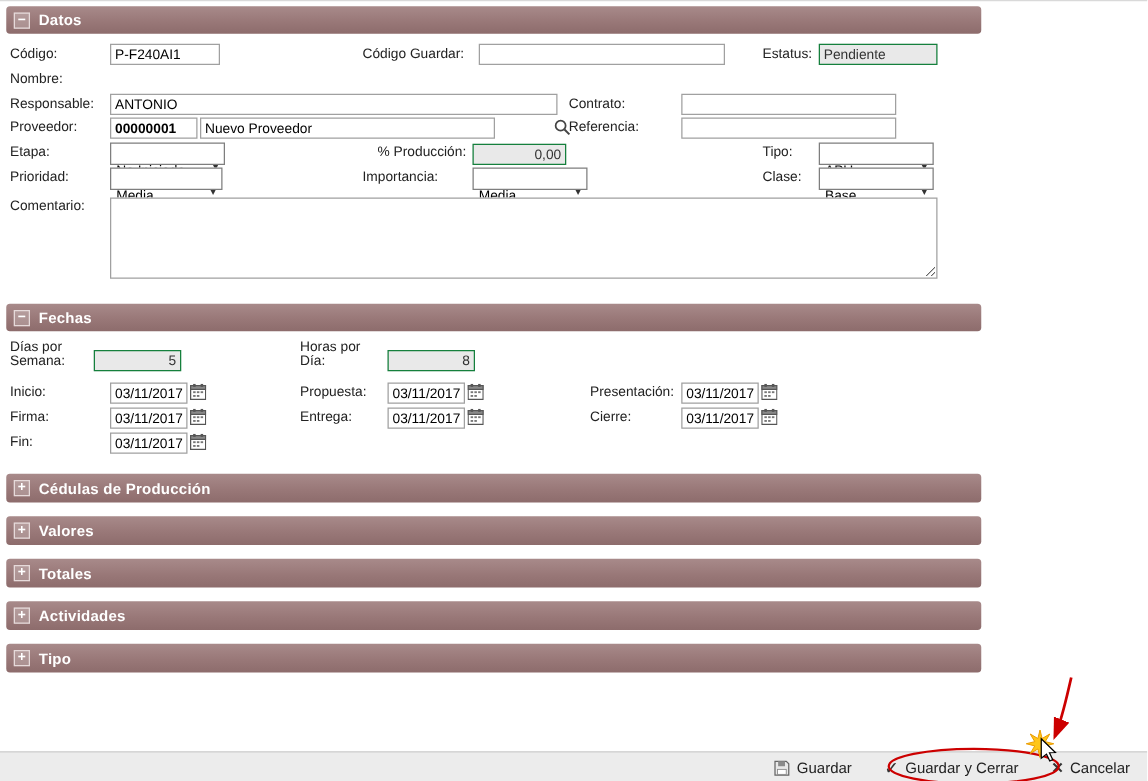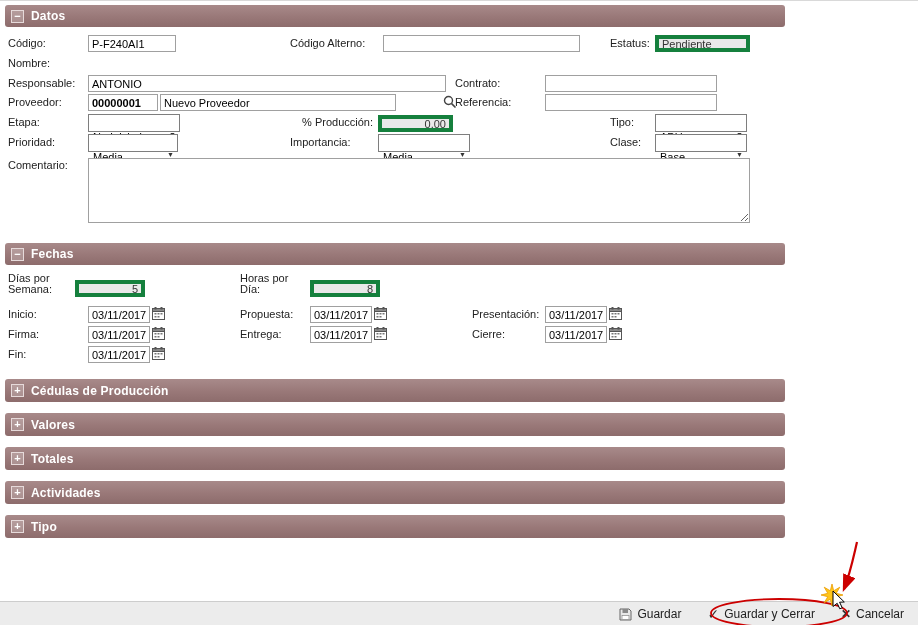--- a/index.html
+++ b/index.html
@@ -10,21 +10,21 @@
        font-size:12px;font-weight:bold;}
   .bar-tall{height:23px;}
   .toggle{width:13px;height:13px;box-sizing:border-box;background:rgba(255,255,255,.22);
           border:1px solid #e6dada;color:#fff;font-size:11px;line-height:10px;text-align:center;
           font-weight:bold;cursor:pointer;flex:0 0 auto;}
   .bar-title{letter-spacing:.2px;}
   .lbl{position:absolute;font-size:11px;color:#222;white-space:nowrap;}
   .lbl.wrap{white-space:normal;line-height:11px;}
   .in{position:absolute;height:17px;box-sizing:border-box;border:1px solid #a0a0a0;background:#fff;
       font-family:inherit;font-size:11px;padding:0 3px;color:#000;outline:none;}
-  .ro{background:#e9e9e9;border:4px solid #15803d;color:#333;}
+  .ro{background:#e9e9e9;border:1px solid #15803d;color:#333;}
   .num{text-align:right;}
   .sel{position:absolute;height:18px;box-sizing:border-box;border:1px solid #7e7e7e;background:#fff;
        font-size:11px;display:flex;align-items:flex-start;justify-content:space-between;
        padding:16px 3px 0 4px;cursor:default;color:#000;}
   .sel .arr{font-size:7px;color:#333;margin-left:4px;flex:0 0 auto;}
   .ta{position:absolute;box-sizing:border-box;border:1px solid #a0a0a0;resize:both;
       font-family:inherit;font-size:11px;outline:none;}
   .cal{position:absolute;cursor:pointer;}
   .search{position:absolute;cursor:pointer;}
   .footer{position:absolute;left:0;top:600px;width:918px;height:25px;box-sizing:border-box;
@@ -40,21 +40,21 @@
 
 <div class="page">
 
   <div class="bar" style="top:4px">
     <span class="toggle">−</span>
     <span class="bar-title">Datos</span>
   </div>
 
   <span class="lbl" style="left:8px;top:36px">Código:</span>
   <input class="in" style="left: 88px; top: 34px; width: 88px;" value="P-F240AI1">
-  <span class="lbl" style="left:290px;top:36px">Código Alterno:</span>
+  <span class="lbl" style="left:290px;top:36px">Código Guardar:</span>
   <input class="in" style="left: 383px; top: 34px; width: 197px;" value="">
   <span class="lbl" style="left:610px;top:36px">Estatus:</span>
   <input class="in ro" readonly="" style="left: 655px; top: 34px; width: 95px;" value="Pendiente">
 
   <span class="lbl" style="left:8px;top:56px">Nombre:</span>
 
   <span class="lbl" style="left:8px;top:76px">Responsable:</span>
   <input class="in" style="left: 88px; top: 74px; width: 358px;" value="ANTONIO">
   <span class="lbl" style="left:455px;top:76px">Contrato:</span>
   <input class="in" style="left: 545px; top: 74px; width: 172px;" value="">

